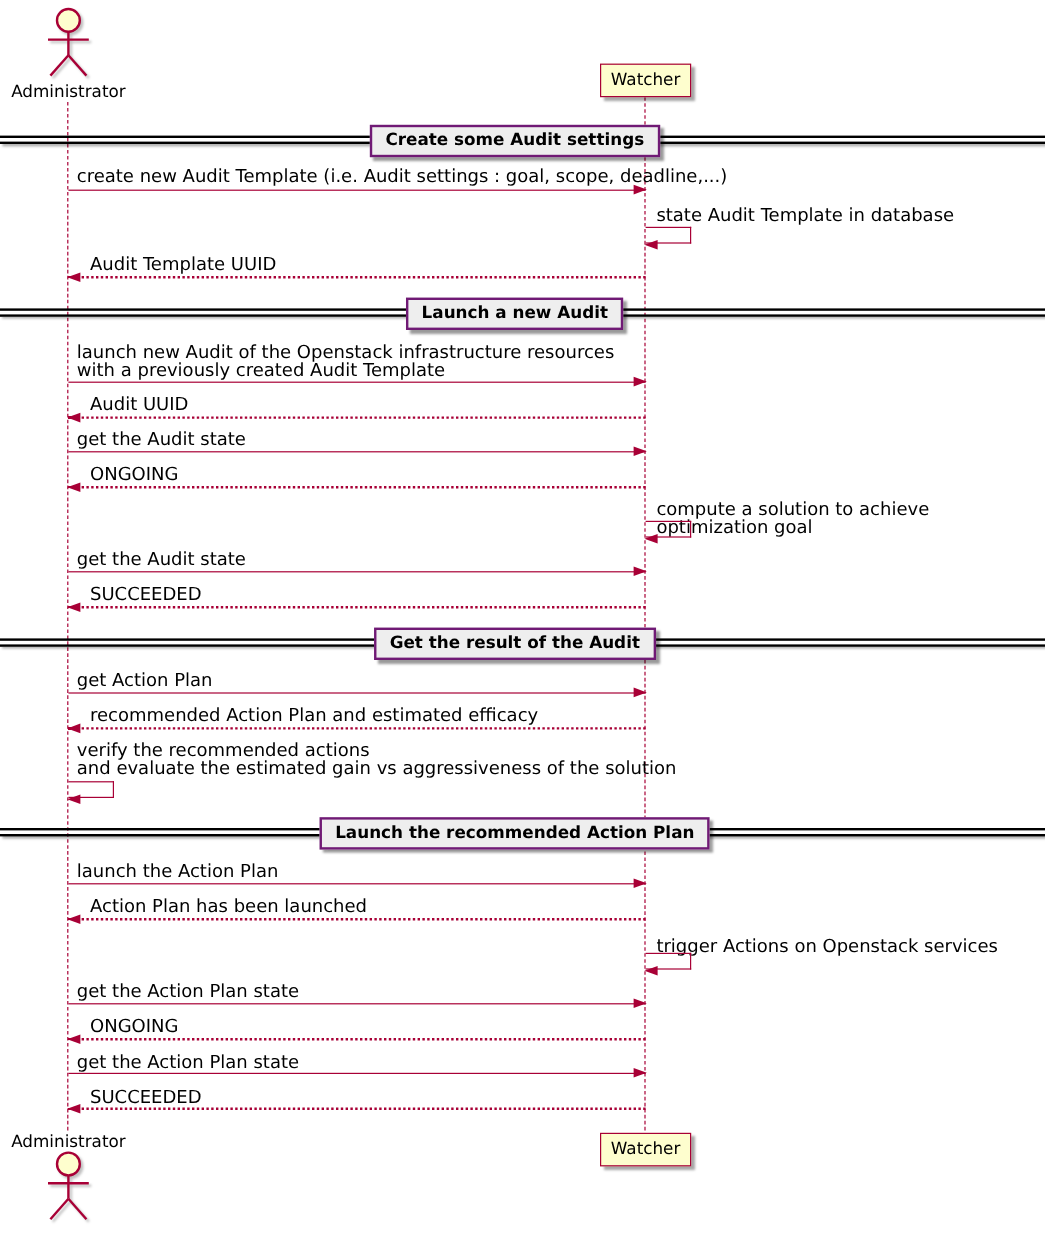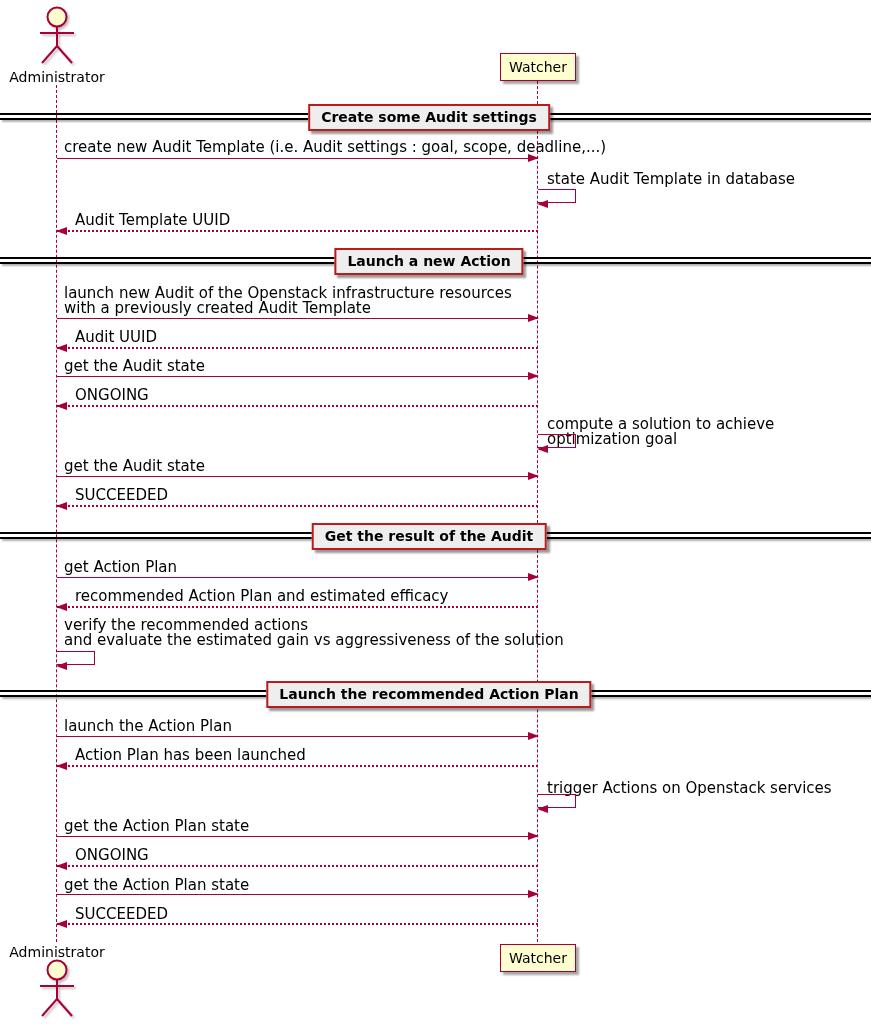--- a/index.html
+++ b/index.html
@@ -18,21 +18,21 @@
   .actor-label{position:absolute;font-size:14px;color:#000;text-align:center;white-space:nowrap;}
 
   .participant{position:absolute;background:var(--pfill);border:1.8px solid var(--accent);
     box-shadow:3px 3px 2px rgba(0,0,0,0.35);display:flex;align-items:center;justify-content:center;
     font-size:14px;color:#000;}
 
   .divider-line{position:absolute;left:0;width:871px;height:7px;
     border-top:2px solid #000;border-bottom:2px solid #000;
     box-shadow:2px 2px 2px rgba(0,0,0,0.3);}
   .divider-box{position:absolute;transform:translateX(-50%);background:var(--dfill);
-    border:2px solid #b91c1c;font-weight:bold;font-size:14px;color:#000;
+    border:2px solid #701a75;font-weight:bold;font-size:14px;color:#000;
     padding:3px 11px 4px;box-shadow:3px 3px 2px rgba(0,0,0,0.4);white-space:nowrap;}
 
   .msg-label{position:absolute;font-size:15px;line-height:15px;color:#000;white-space:pre-line;}
 
   .arrow{position:absolute;height:0;}
   .arrow.solid{border-top:1.6px solid var(--accent);}
   .arrow.dotted{border-top:2px dotted var(--accent);}
   .arrow.ltr::after{content:"";position:absolute;right:-1px;top:-5px;width:0;height:0;
     border-left:11px solid var(--accent);border-top:4px solid transparent;border-bottom:4px solid transparent;}
   .arrow.rtl::after{content:"";position:absolute;left:-1px;top:-5px;width:0;height:0;
@@ -72,21 +72,21 @@
   <div class="msg-label" style="left:64px;top:140px">create new Audit Template (i.e. Audit settings : goal, scope, deadline,...)</div>
   <div class="arrow solid ltr" style="left:57px;top:158px;width:481px"></div>
 
   <div class="msg-label" style="left:547px;top:172px">state Audit Template in database</div>
   <div class="self-loop" style="left:538px;top:189px"></div>
 
   <div class="msg-label" style="left:75px;top:213px">Audit Template UUID</div>
   <div class="arrow dotted rtl" style="left:57px;top:230px;width:481px"></div>
 
   <div class="divider-line" style="top:257px"></div>
-  <div class="divider-box" style="left:429px;top:248px">Launch a new Action</div>
+  <div class="divider-box" style="left:429px;top:248px">Launch a new Audit</div>
 
   <div class="msg-label" style="left:64px;top:286px">launch new Audit of the Openstack infrastructure resources
 with a previously created Audit Template</div>
   <div class="arrow solid ltr" style="left:57px;top:318px;width:481px"></div>
 
   <div class="msg-label" style="left:75px;top:330px">Audit UUID</div>
   <div class="arrow dotted rtl" style="left:57px;top:347px;width:481px"></div>
 
   <div class="msg-label" style="left:64px;top:359px">get the Audit state</div>
   <div class="arrow solid ltr" style="left:57px;top:376px;width:481px"></div>

